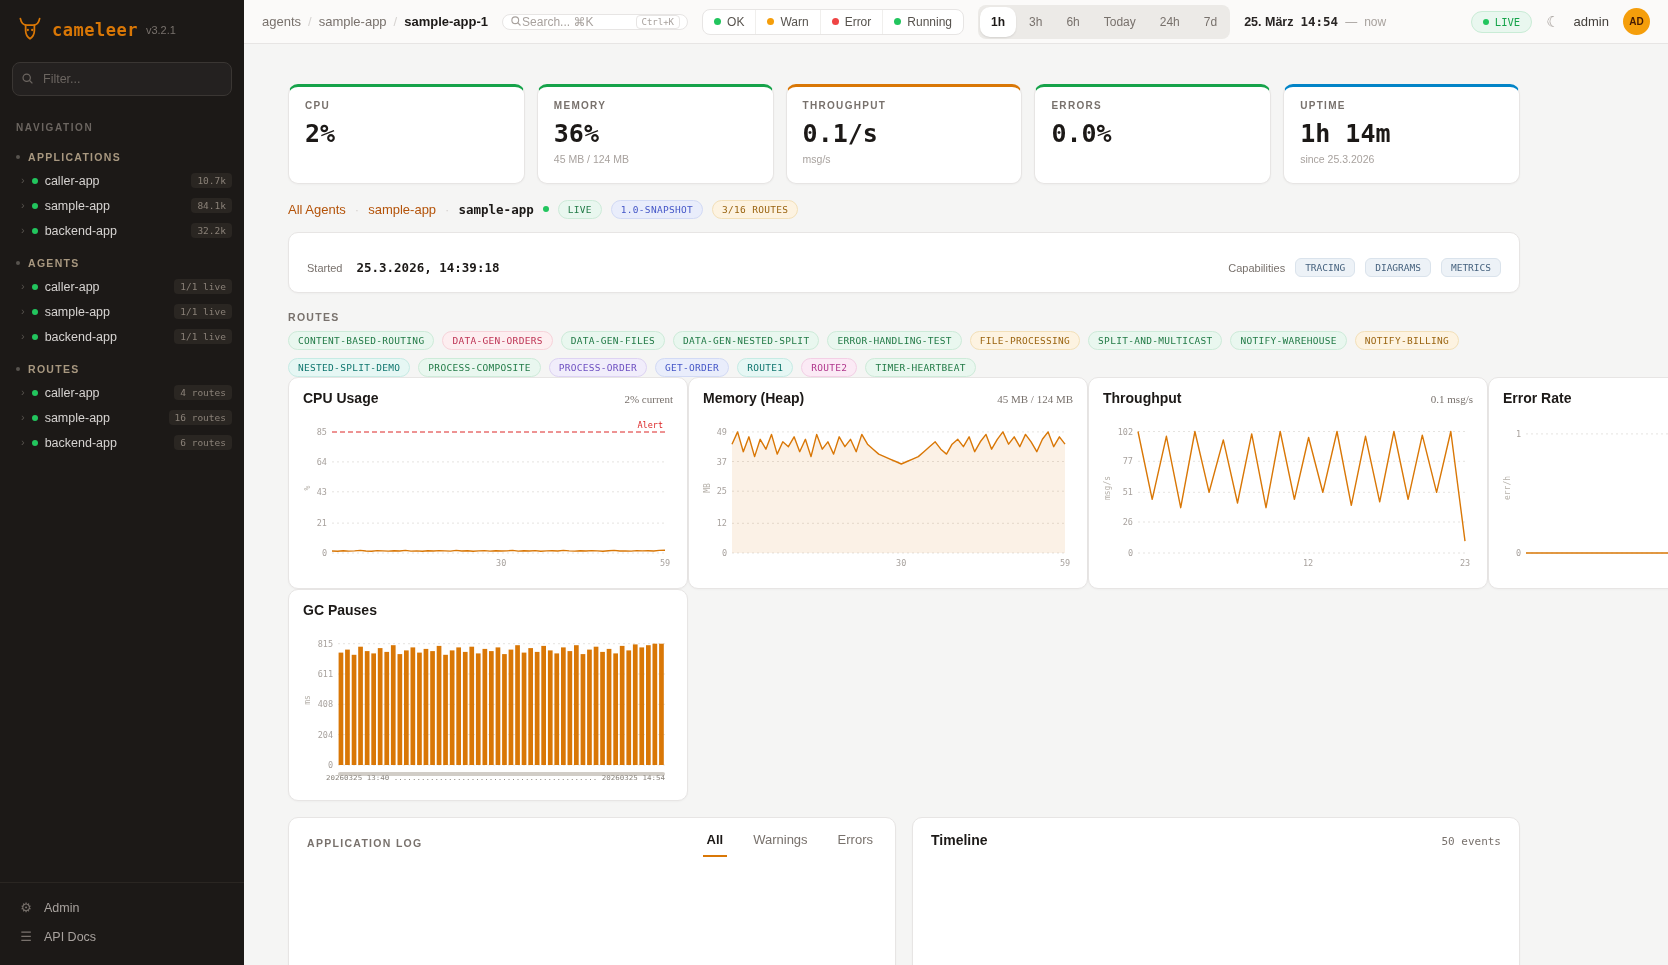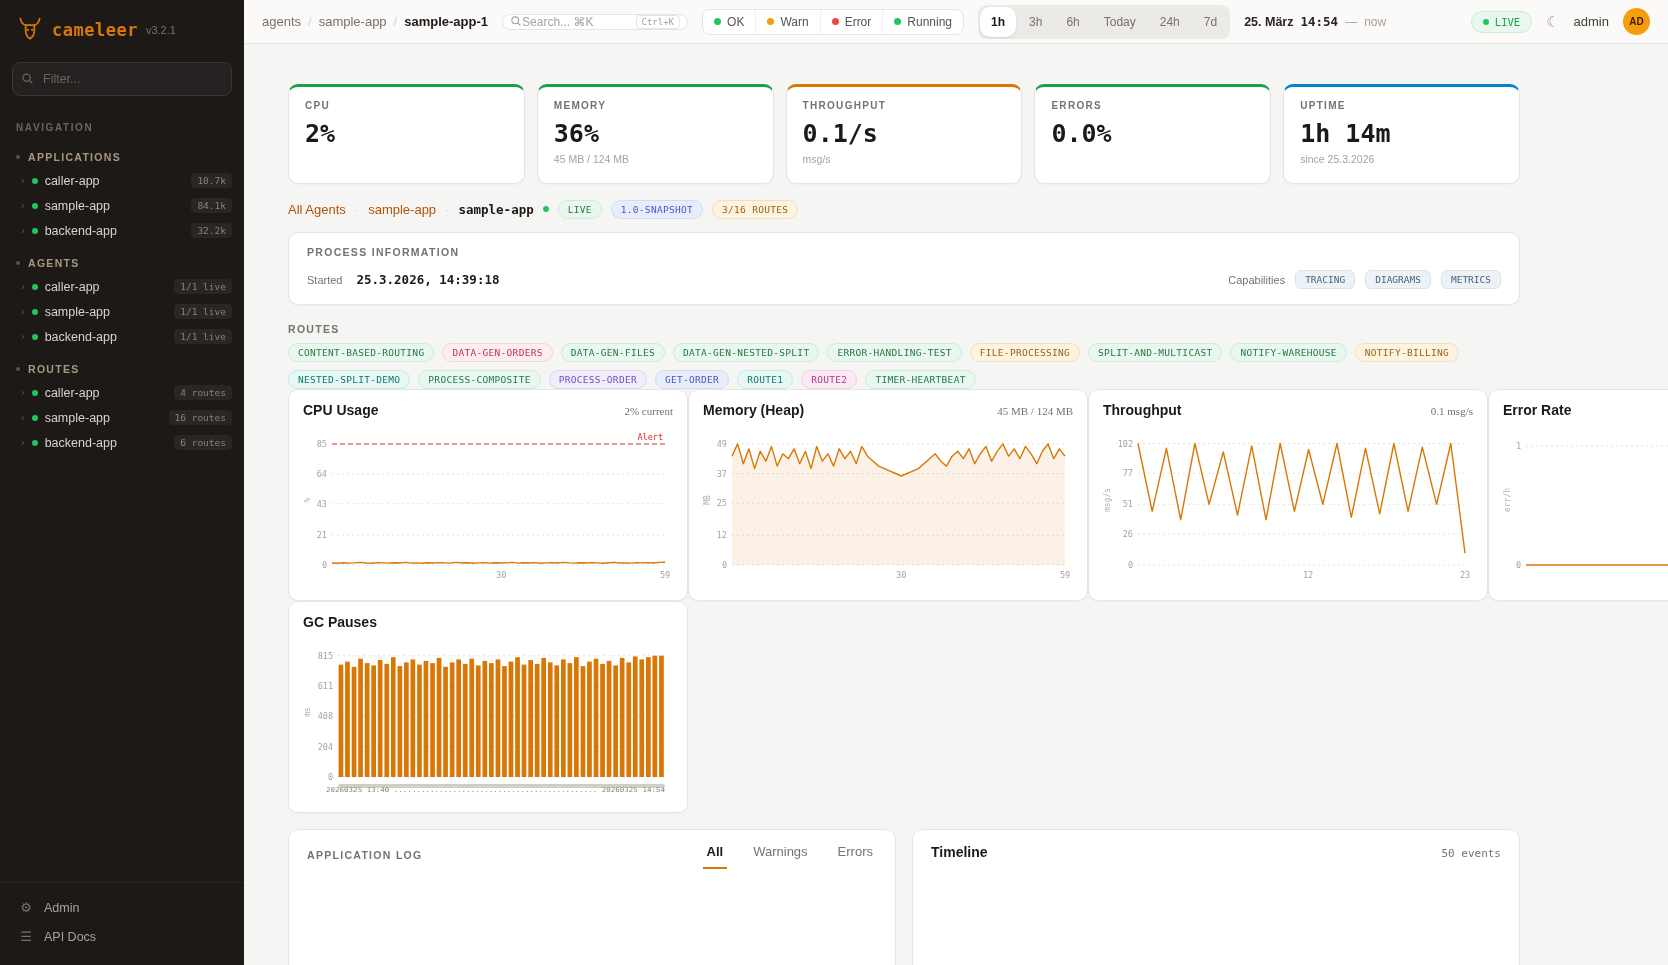--- a/index.html
+++ b/index.html
@@ -301,21 +301,20 @@
         <span class="agent-link">sample-app</span>
         <span class="agent-sep">·</span>
         <span class="agent-current">sample-app</span>
         <span class="gdot"></span>
         <span class="pill tone-green">LIVE</span>
         <span class="pill tone-indigo">1.0-SNAPSHOT</span>
         <span class="pill tone-amber">3/16 ROUTES</span>
       </div>
 
     <div class="card process-card">
-      <div class="proc-heading">PROCESS INFORMATION</div>
       <div class="proc-row">
         <div class="proc-left">
           <span class="proc-label">Started</span>
           <span class="proc-value">25.3.2026, 14:39:18</span>
         </div>
         <div class="proc-right">
           <span class="proc-label">Capabilities</span>
           <span class="proc-right" id="cap-chips">
               <span class="cap-chip">TRACING</span>
               <span class="cap-chip">DIAGRAMS</span>

